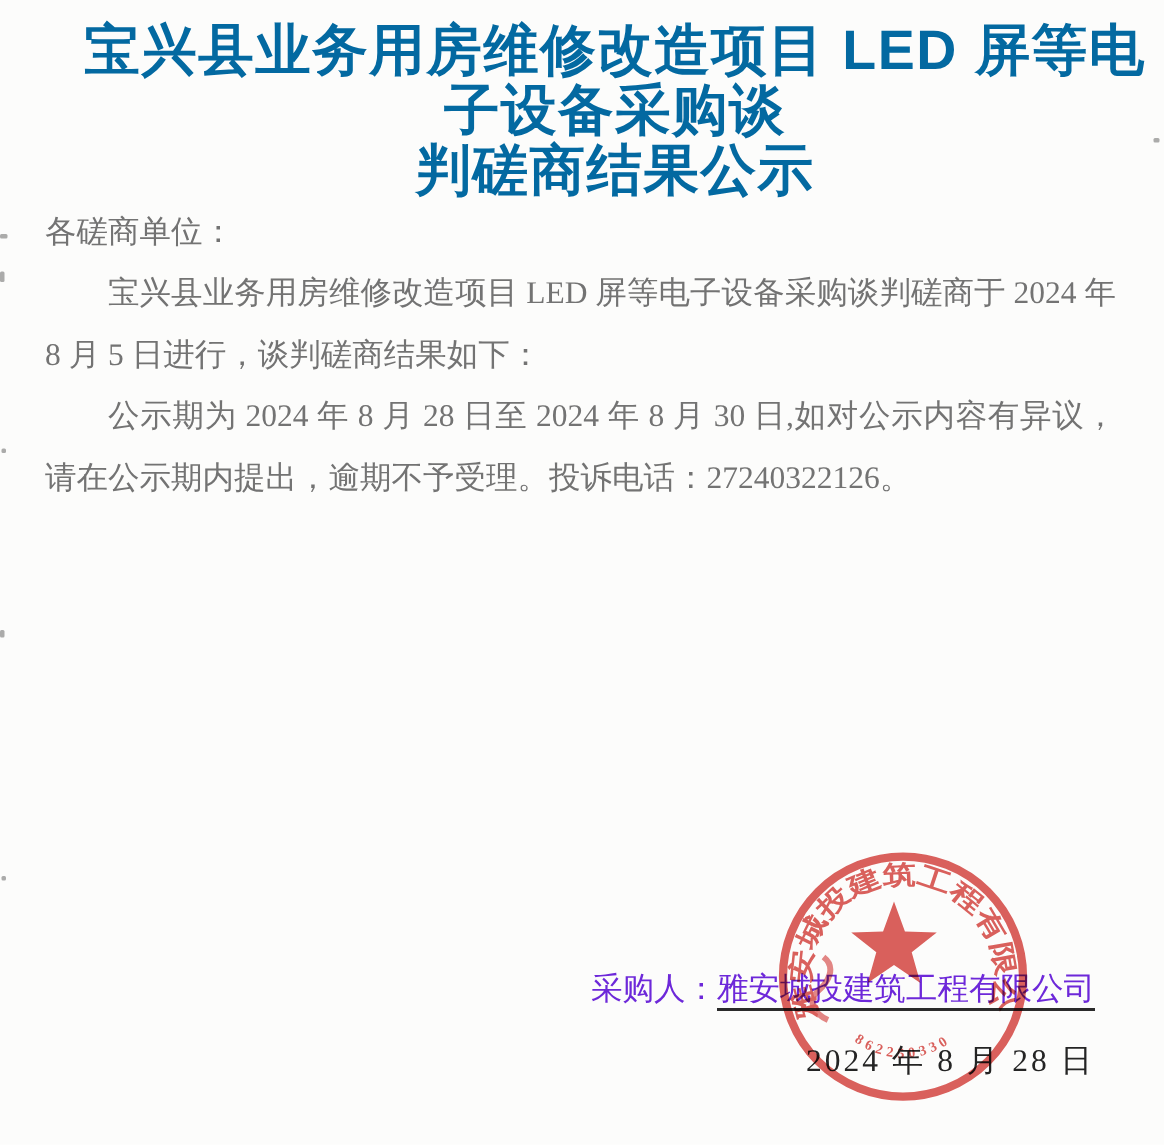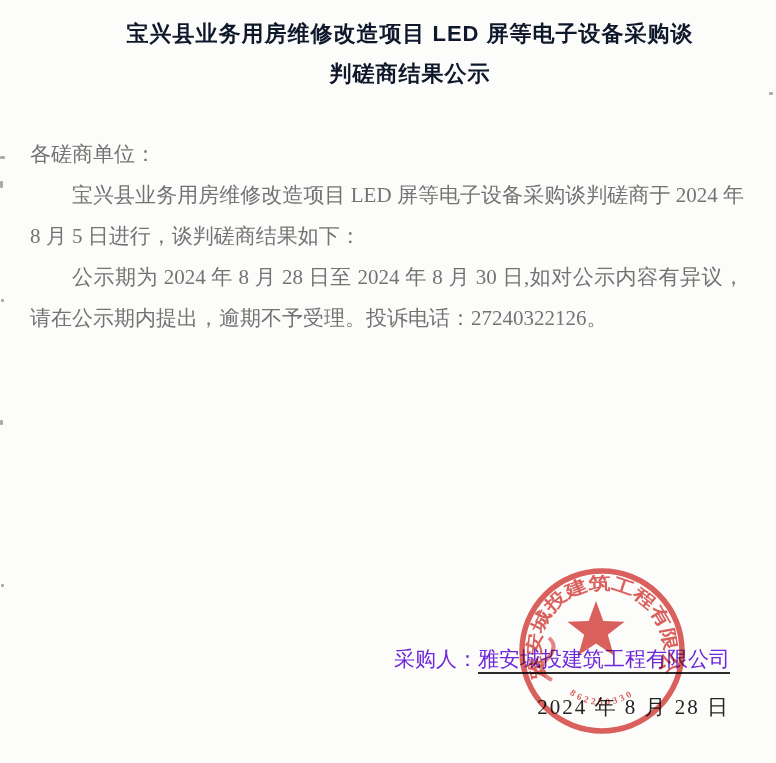--- a/index.html
+++ b/index.html
@@ -5,22 +5,22 @@
   html,body { margin:0; padding:0; }
   .page {
     position:relative; width:776px; height:763px;
     background:#fcfcfb; overflow:hidden;
     color:#1f1f1f;
   }
   .title {
     position:absolute; left:0; right:0; top:14px;
     text-align:center;
     font-family:"Liberation Sans", sans-serif;
-    font-weight:700; font-size:22px; line-height:40px;
-    color:#0f172a; letter-spacing:1px; margin:0;padding-left:44px;
+    font-weight:700; font-size:37px; line-height:40px;
+    color:#0369a1; letter-spacing:1px; margin:0;padding-left:44px;
   }
   .title span { display:block; }
   .body-text {
     position:absolute; left:30px; top:134px; width:714px;
     font-family:"Liberation Serif", serif;
     font-size:21px; line-height:41px;
     text-align:justify; color:#737373;
   }
   .body-text p { margin:0; }
   .body-text p.indent { text-indent:42px; }

